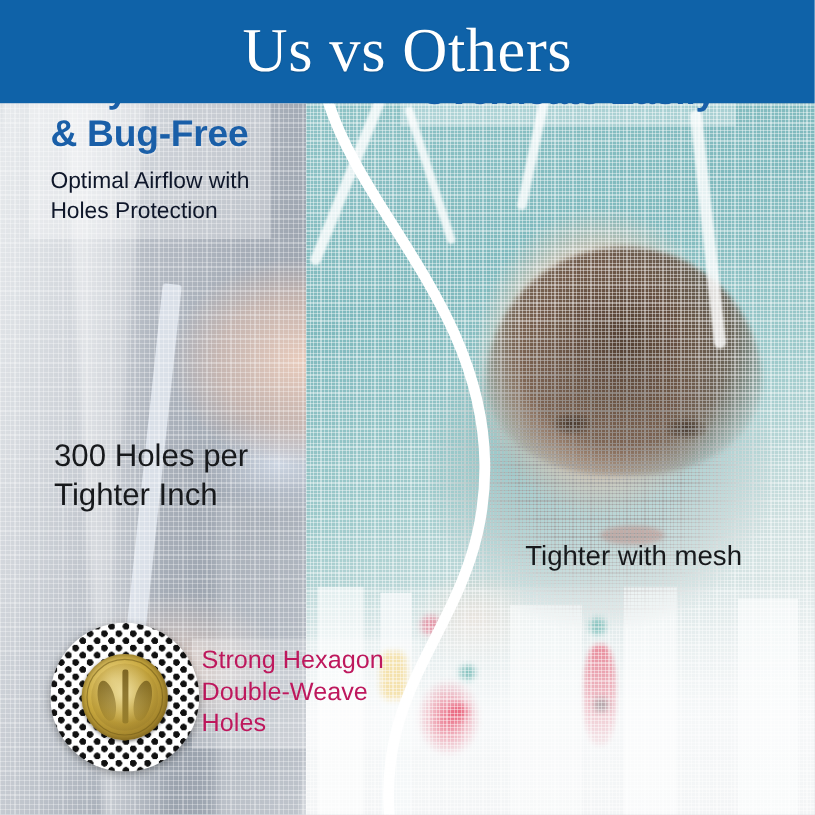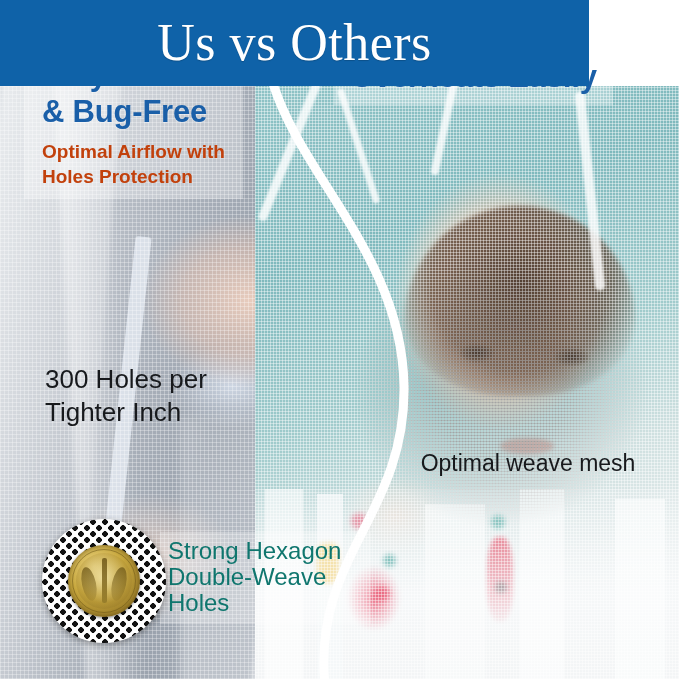--- a/index.html
+++ b/index.html
@@ -10,21 +10,21 @@
     overflow:hidden;
   }
   .canvas{
     position:relative;
     width:679px;height:679px;
     overflow:hidden;
   }
 
   
   .banner{
-    position:absolute;left:0;top:0;width:589px;height:86px;
+    position:absolute;left:0;top:0;width:679px;height:86px;
     background:#0f62a8;
     display:flex;align-items:center;justify-content:center;
     z-index:40;
   }
   .banner-title{
     font-family:"Liberation Serif", serif;
     color:#ffffff;
     font-size:52px;
     line-height:52px;
     letter-spacing:0.5px;
@@ -158,24 +158,24 @@
   .t-left-head{
     left:24px;top:50px;padding:6px 18px 10px 18px;
   }
   .t-left-head .h{
     color:#1a5fa8;
     font-size:31px;line-height:37px;font-weight:700;
     letter-spacing:-.2px;
     text-shadow:0 1px 1px rgba(255,255,255,.35);
   }
   .t-left-head .s{
-    color:#c2410c;
+    color:#0f172a;
     font-size:19px;line-height:25px;
     margin-top:9px;
-    font-weight:700;
+    font-weight:400;
   }
   .t-right-head{
     left:334px;top:53px;padding:5px 16px 9px 16px;
   }
   .t-right-head .h{
     color:#1a5fa8;
     font-size:31px;line-height:38px;font-weight:700;
     letter-spacing:-.2px;
     white-space:nowrap;
   }
@@ -220,22 +220,22 @@
   .coin-leaf.r{right:14px;transform:rotate(12deg);}
   .coin-ring{
     position:absolute;inset:4px;border-radius:50%;
     border:1px solid rgba(110,88,24,.55);
   }
 
   .t-mesh{
     position:absolute;left:160px;top:532px;z-index:30;
     padding:6px 30px 8px 8px;
     background:rgba(255,255,255,.26);
-    color:#0f766e;
-    font-size:24px;line-height:26px;font-weight:400;
+    color:#be185d;
+    font-size:21px;line-height:26px;font-weight:400;
   }
 
   .t-right-bottom{
     position:absolute;left:392px;top:448px;width:272px;z-index:30;
     text-align:center;
     color:#17191c;
     font-size:23px;line-height:31px;font-weight:400;
   }
 </style>
 </head>
@@ -322,16 +322,16 @@
     <div>Strong Hexagon</div>
     <div>Double-Weave</div>
     <div>Holes</div>
   </div>
 
   <div class="panel t-right-head">
     <div class="h">Overheats Easily</div>
   </div>
 
   <div class="t-right-bottom">
-    <div>Optimal weave mesh</div>
+    <div>Tighter with mesh</div>
   </div>
 
 </div>
 
 </body></html>

